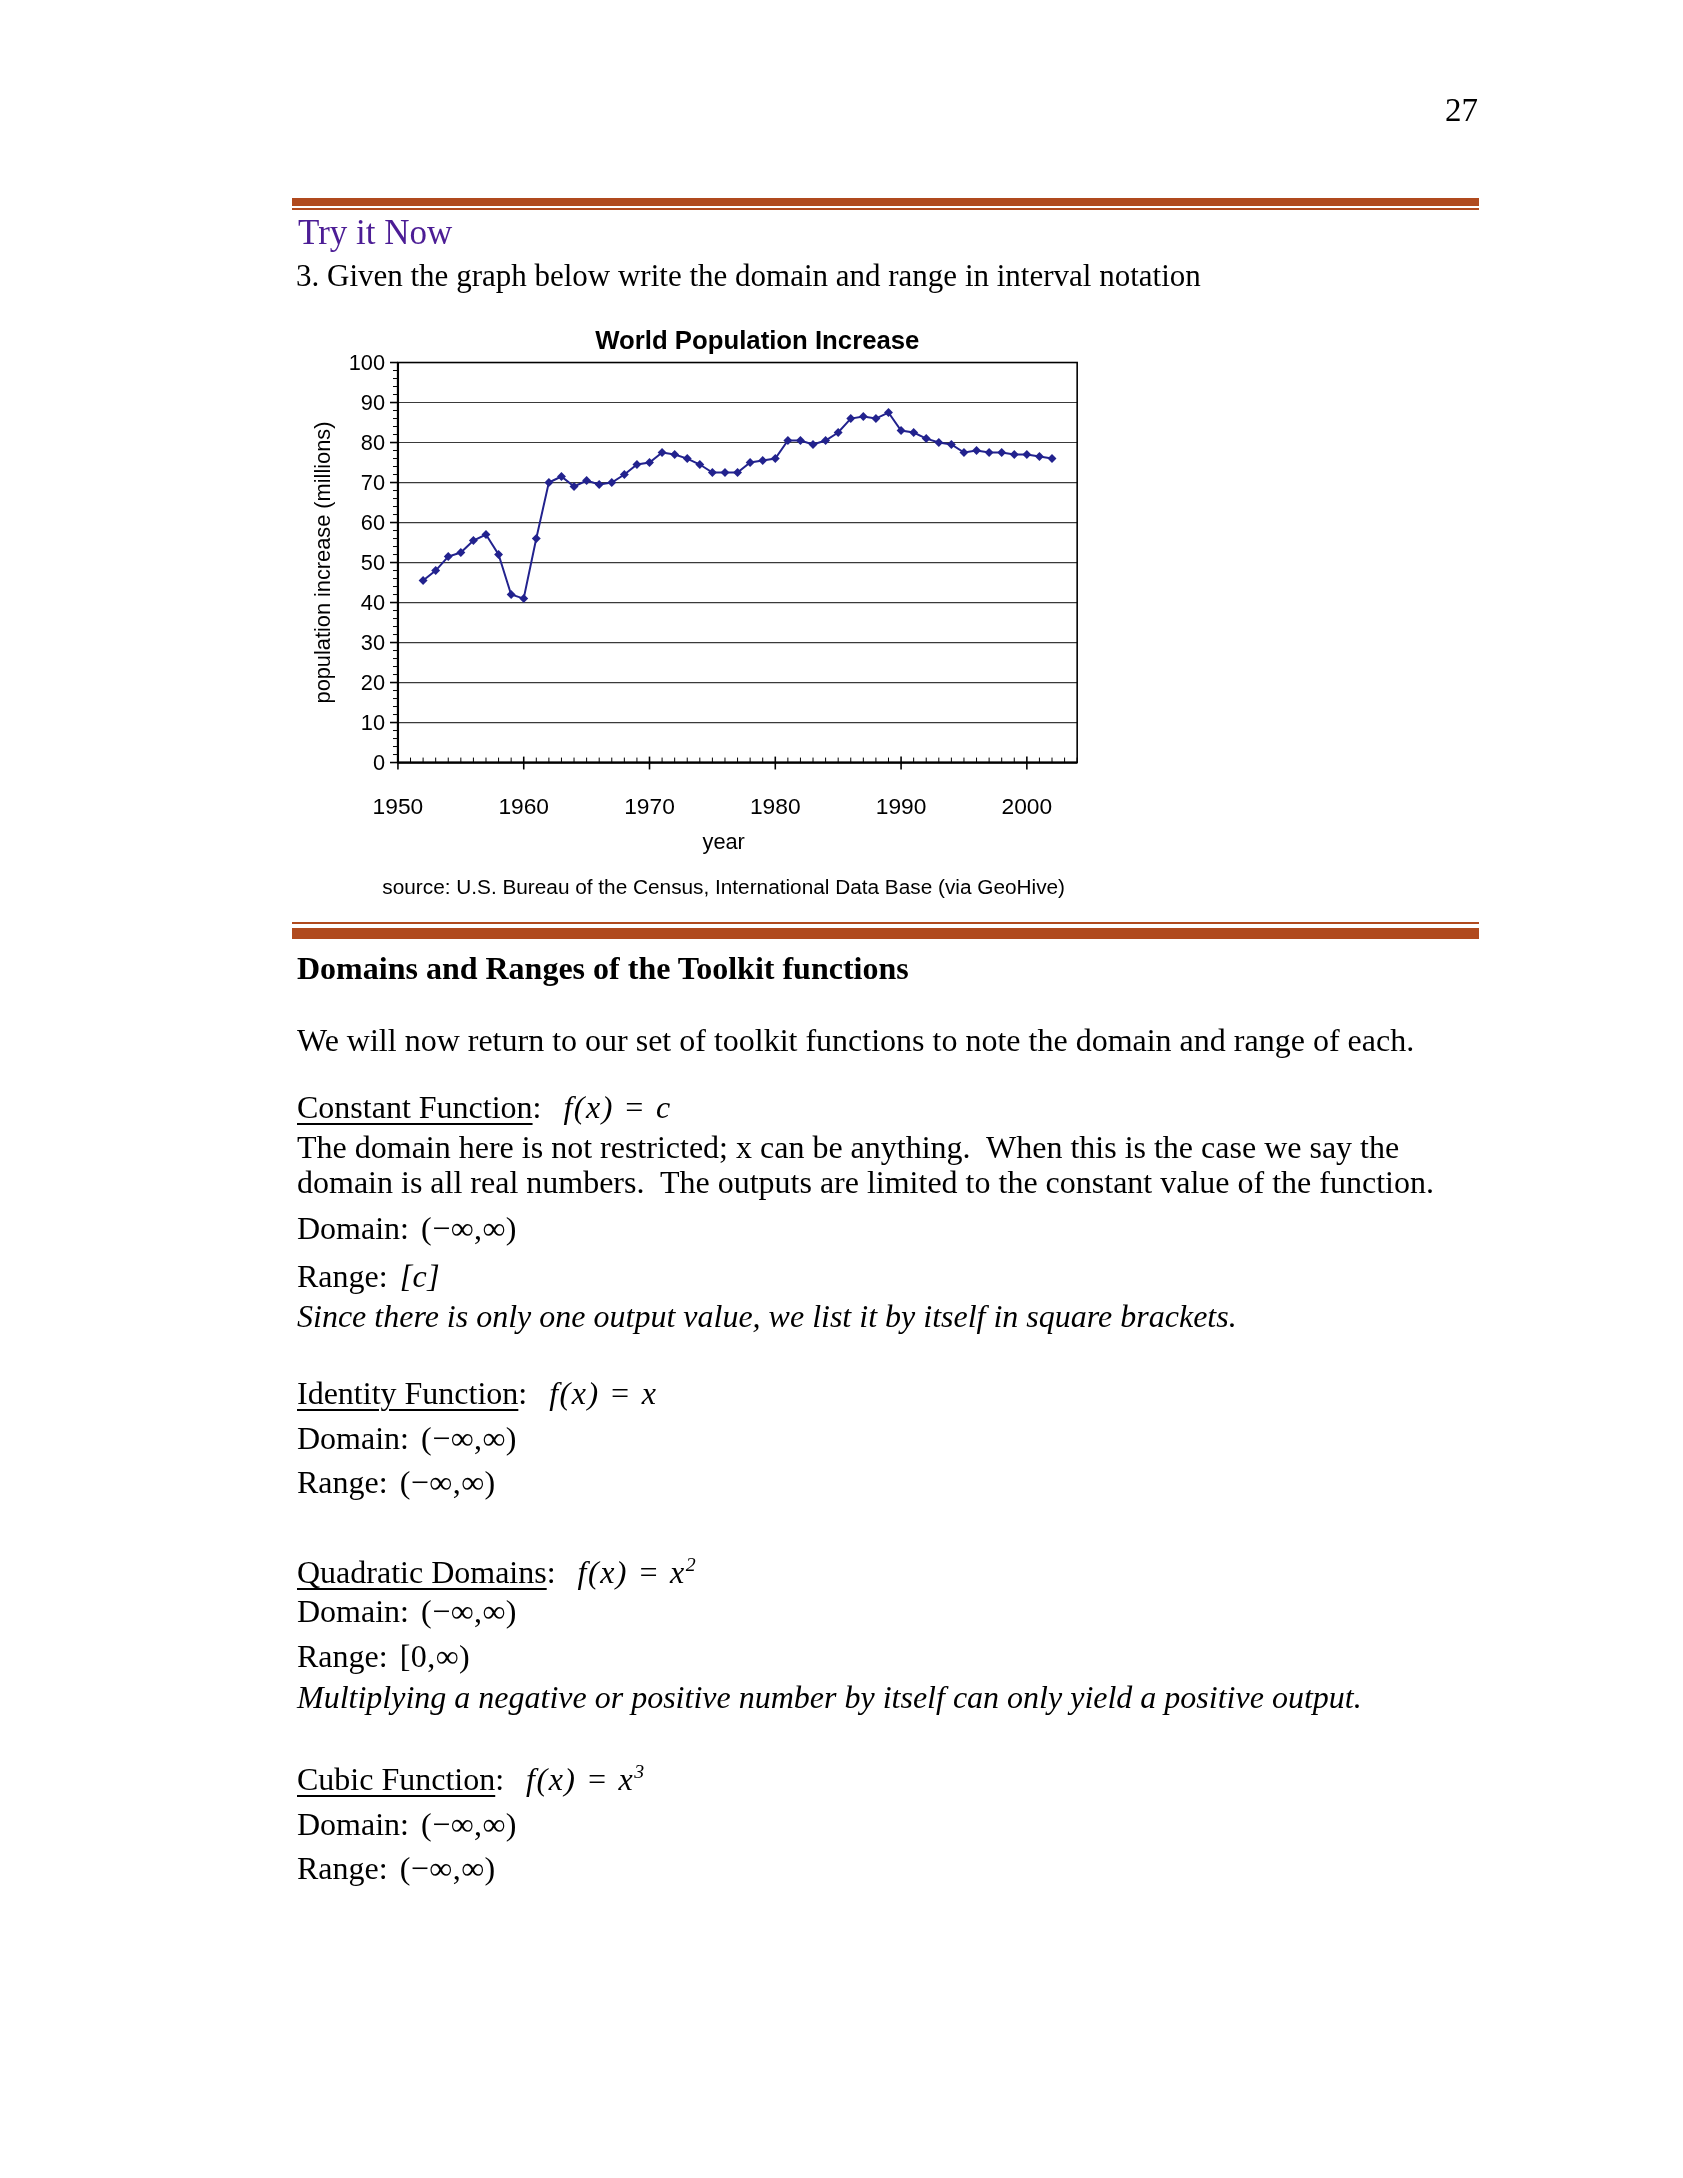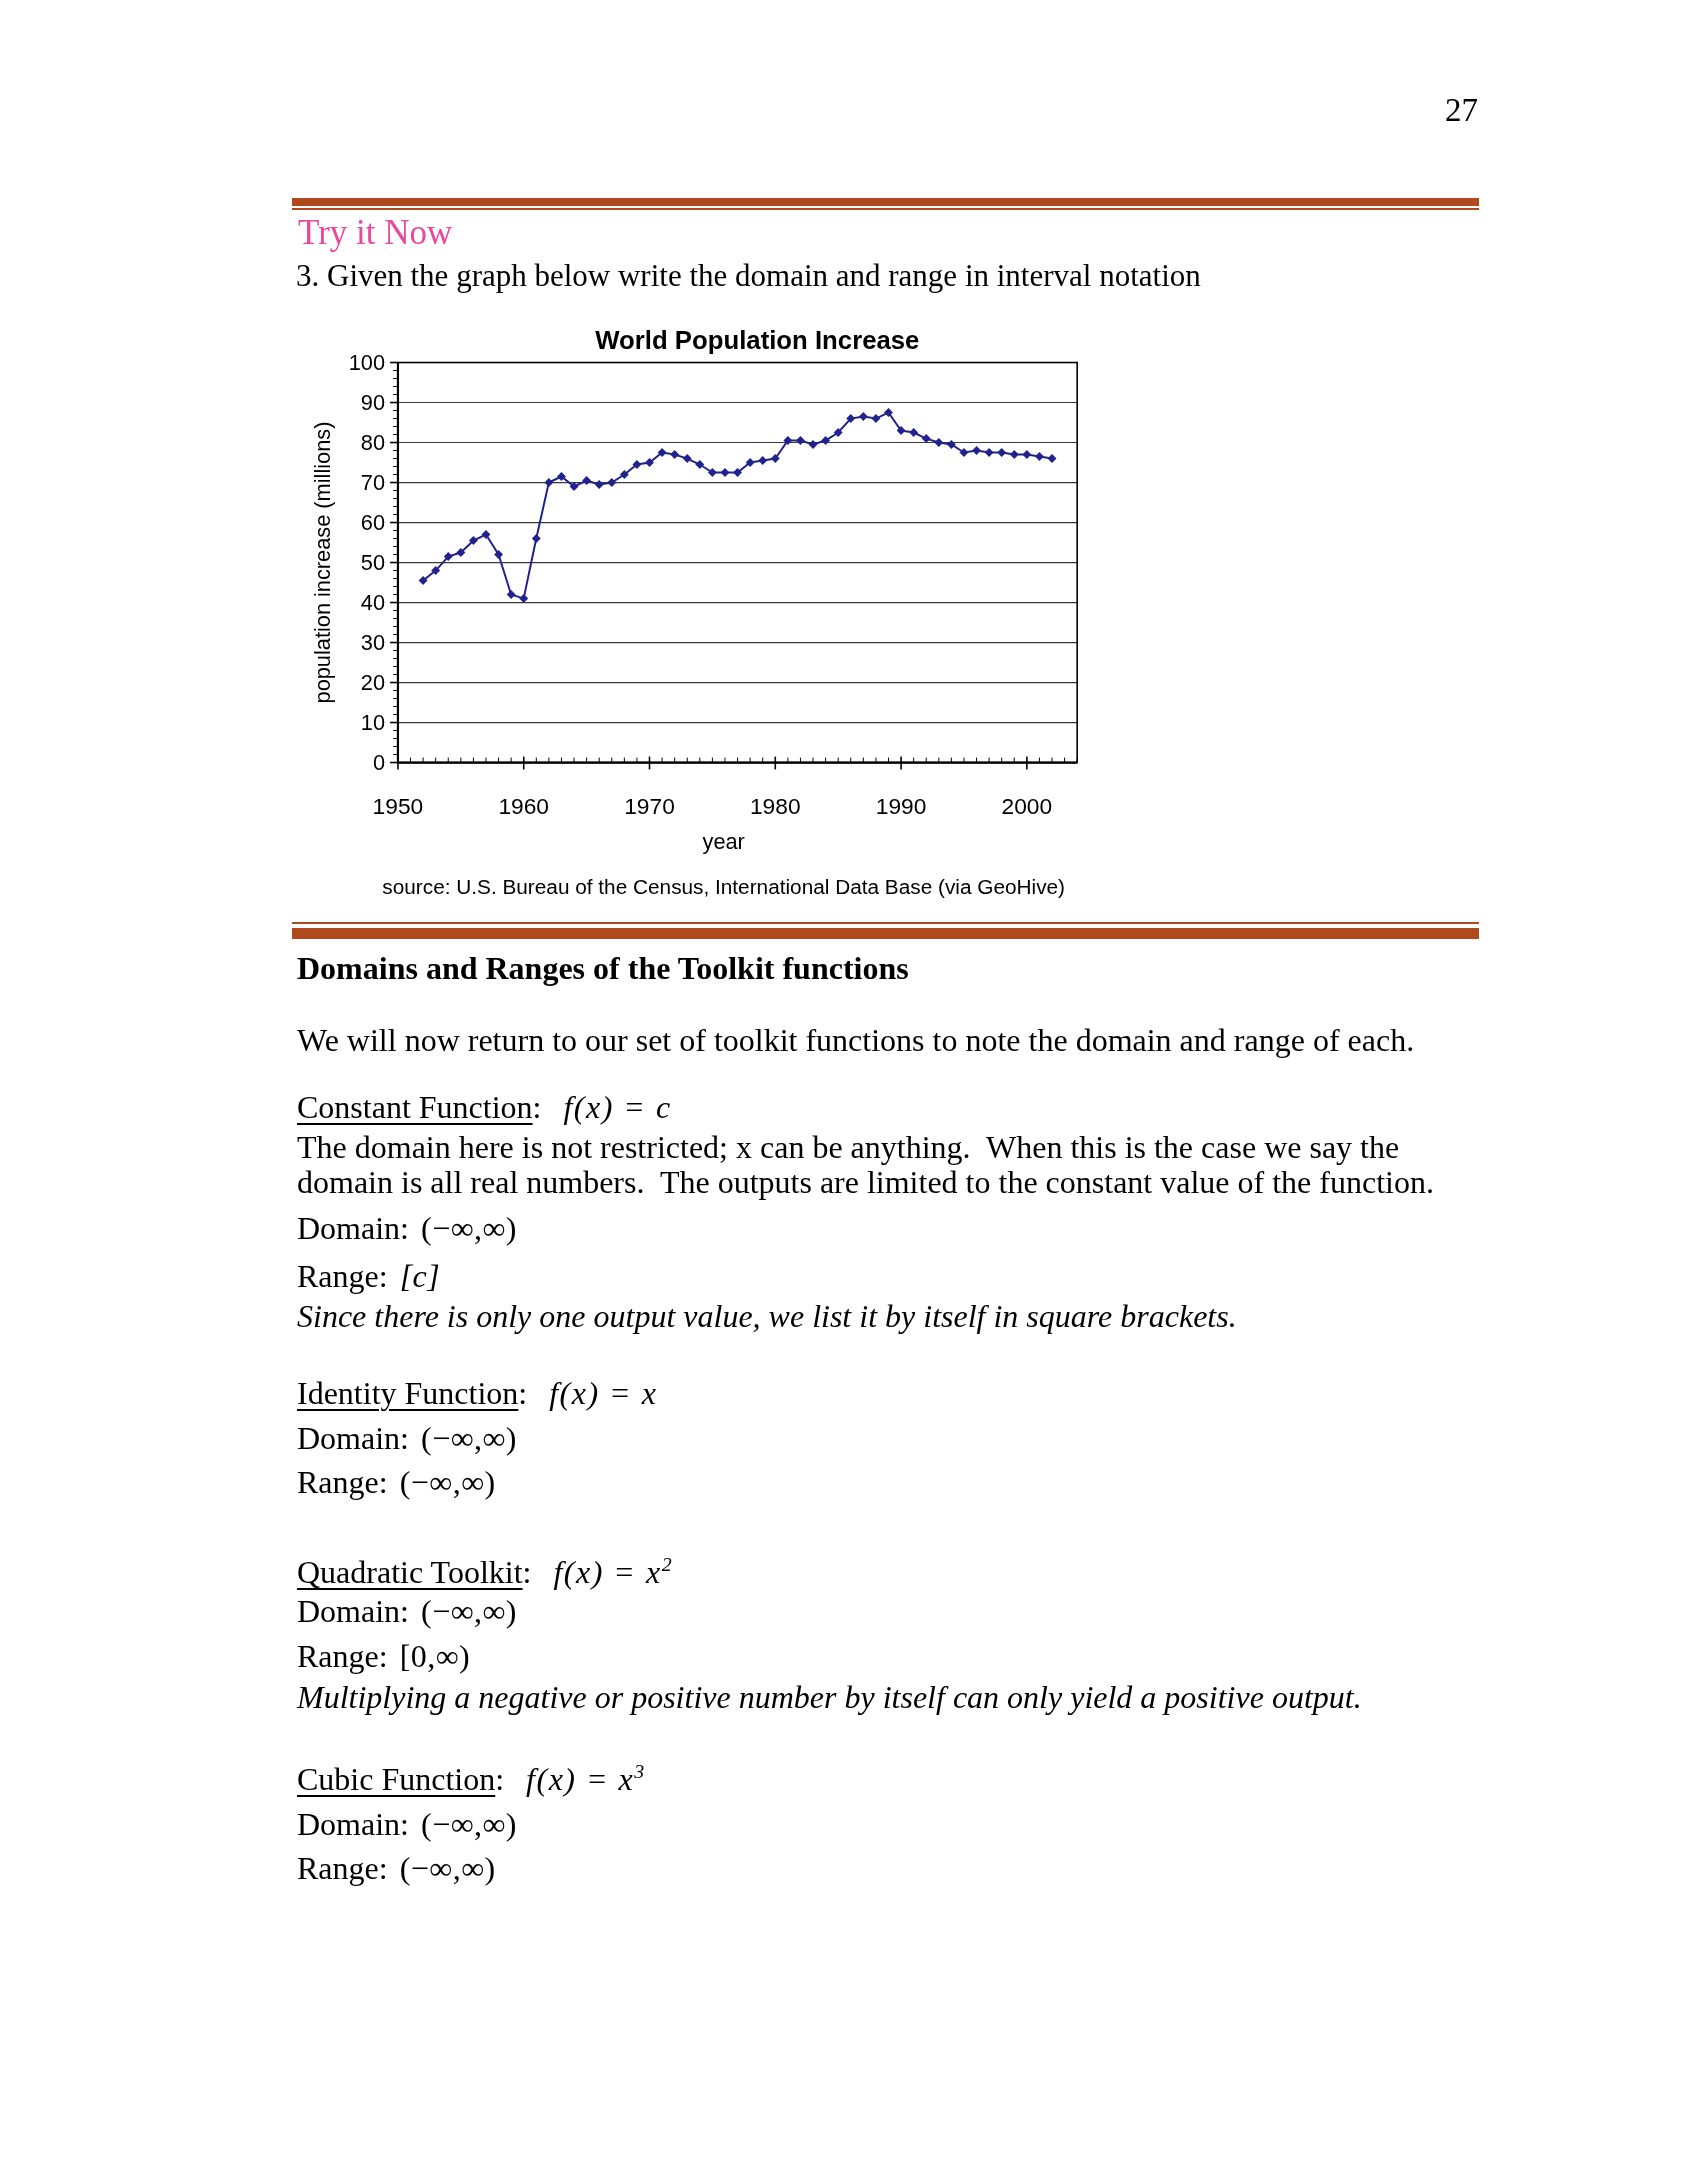--- a/index.html
+++ b/index.html
@@ -16,21 +16,21 @@
                 gap:65px; font-size:33px; }
 
   
   .rule-bar  { background:#b04a1e; height:8px; }
   .rule-line { background:#b04a1e; height:2px; }
   .rule-top  { left:292px; top:198px; width:1187px; }
   .rule-top .rule-line { margin-top:2px; }
   .rule-bottom { left:292px; top:922px; width:1187px; }
   .rule-bottom .rule-bar { margin-top:4px; height:11px; }
 
-  .tryitnow { top:213px; left:298px; font-size:35px; color:#ec4899; }
+  .tryitnow { top:213px; left:298px; font-size:35px; color:#4c1d95; }
   .problem  { top:258px; left:296px; font-size:31px; }
 
   .chart-wrap { left:292px; top:313px; width:802px; height:606px; }
 
   .body-text { font-size:32px; line-height:36px; }
   .bold { font-weight:bold; }
   .ital { font-style:italic; }
   .u { text-decoration:underline; text-decoration-thickness:2px; text-underline-offset:5px; }
   .formula { font-style:italic; letter-spacing:1.5px; margin-left:14px;margin-top:32px; }
   .formula sup { font-size:0.62em; letter-spacing:0; }
@@ -297,21 +297,21 @@
   <span class="formula"><span>f(x) = x</span></span>
 </div>
 <div class="abs body-text fn1-dom">
   <span>Domain:</span><span class="mathval">(−∞,∞)</span>
 </div>
 <div class="abs body-text fn1-rng">
   <span>Range:</span><span class="mathval">(−∞,∞)</span>
 </div>
 
 <div class="abs body-text fn2-head">
-  <span class="u">Quadratic Toolkit</span><span>:</span>
+  <span class="u">Quadratic Domains</span><span>:</span>
   <span class="formula"><span>f(x) = x</span><sup>2</sup></span>
 </div>
 <div class="abs body-text fn2-dom">
   <span>Domain:</span><span class="mathval">(−∞,∞)</span>
 </div>
 <div class="abs body-text fn2-rng">
   <span>Range:</span><span class="mathval">[0,∞)</span>
 </div>
 <div class="abs body-text ital fn2-note">Multiplying a negative or positive number by itself can only yield a positive output.</div>
 

